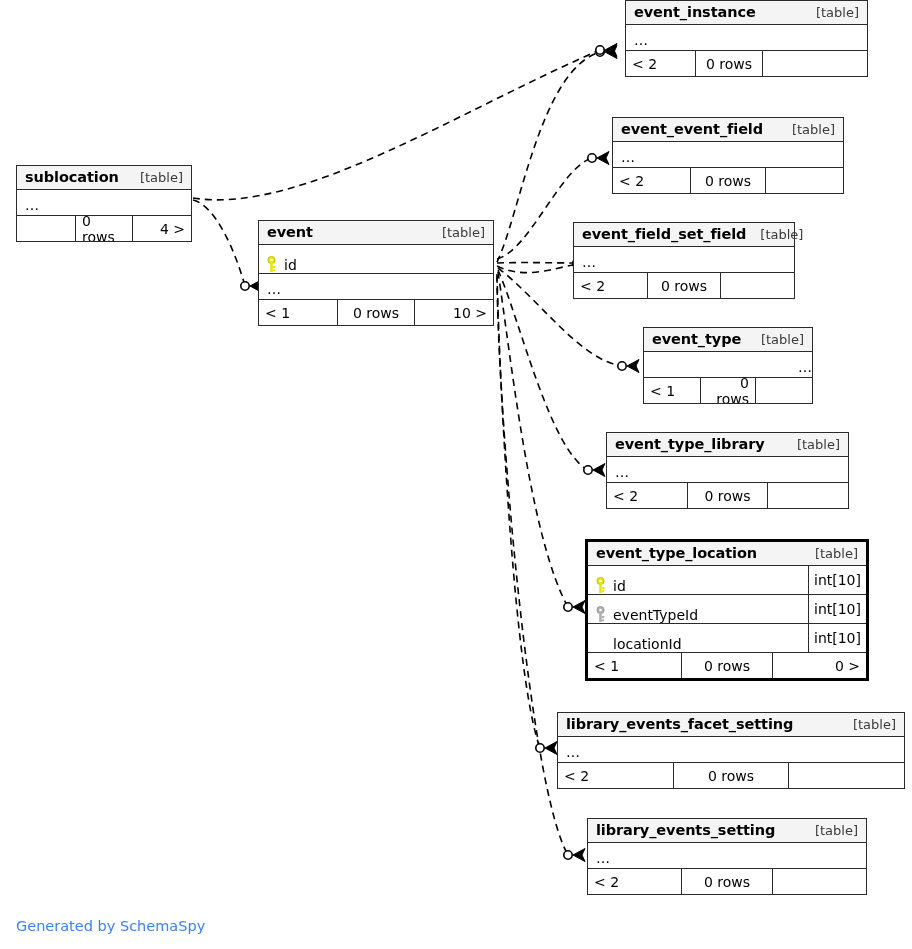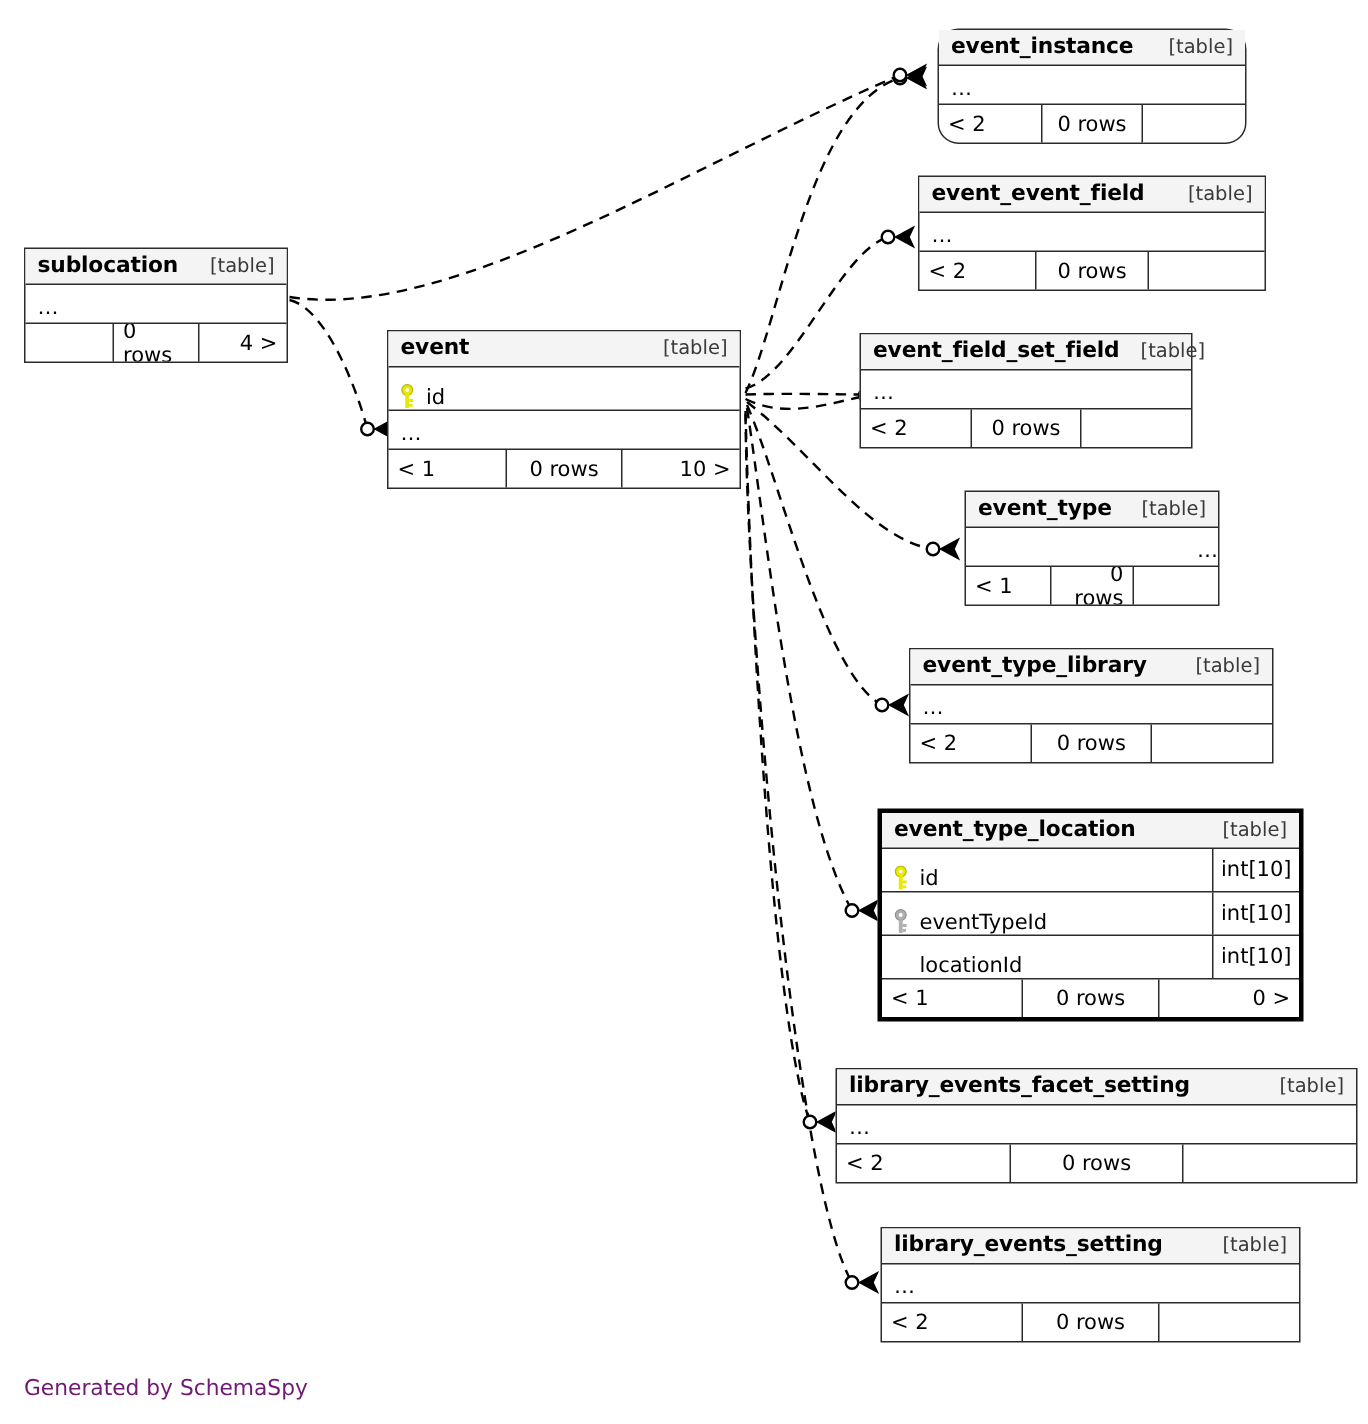--- a/index.html
+++ b/index.html
@@ -130,21 +130,21 @@
     border-left: 1px solid #2b2b2b;
     border-right: 1px solid #2b2b2b;
   }
   .foot-right { justify-content: flex-end; }
 
   #footer-note {
     position: absolute;
     left: 16px;
     top: 918px;
     font-size: 14.5px;
-    color: #701a75;
+    color: #3b82f6;
     z-index: 3;
   }
 </style>
 </head>
 <body>
 
 <div id="canvas">
 
   <svg id="edges" viewBox="0 0 912 949" width="912" height="949" xmlns="http://www.w3.org/2000/svg">
     <g id="edge-group" fill="none" stroke="#000000" stroke-width="1.6" stroke-dasharray="7,5">
@@ -180,21 +180,21 @@
         <circle cx="568" cy="855" r="4.2" fill="#ffffff" stroke="#000000" stroke-width="1.6"></circle>
         <path d="M 585 848.5 L 573 855 L 585 861.5 L 582 855 Z" fill="#000000" stroke="#000000" stroke-width="1"></path>
         <circle cx="245" cy="286" r="4.2" fill="#ffffff" stroke="#000000" stroke-width="1.6"></circle>
         <path d="M 262 279.5 L 250 286 L 262 292.5 L 259 286 Z" fill="#000000" stroke="#000000" stroke-width="1"></path>
         <circle cx="600" cy="50" r="4.2" fill="#ffffff" stroke="#000000" stroke-width="1.6"></circle>
         <path d="M 617 43.5 L 605 50 L 617 56.5 L 614 50 Z" fill="#000000" stroke="#000000" stroke-width="1"></path>
       </g>
   </svg>
 
   <div id="nodes">
-      <div class="table-node" style="left: 625px; top: 19px; width: 206px; border-radius: 14px;">
+      <div class="table-node" style="left: 625px; top: 0; width: 243px;">
         <div class="tbl-header">
           <span class="tbl-name">event_instance</span>
           <span class="tbl-kind">[table]</span>
         </div>
         <div class="tbl-col ellipsis">
           <span class="col-name">…</span>
         </div>
         <div class="tbl-footer">
           <div class="foot-cell foot-left" style="width: 68.6667px;">&lt; 2</div>
           <div class="foot-cell foot-mid" style="width: 68.6667px;">0 rows</div>

